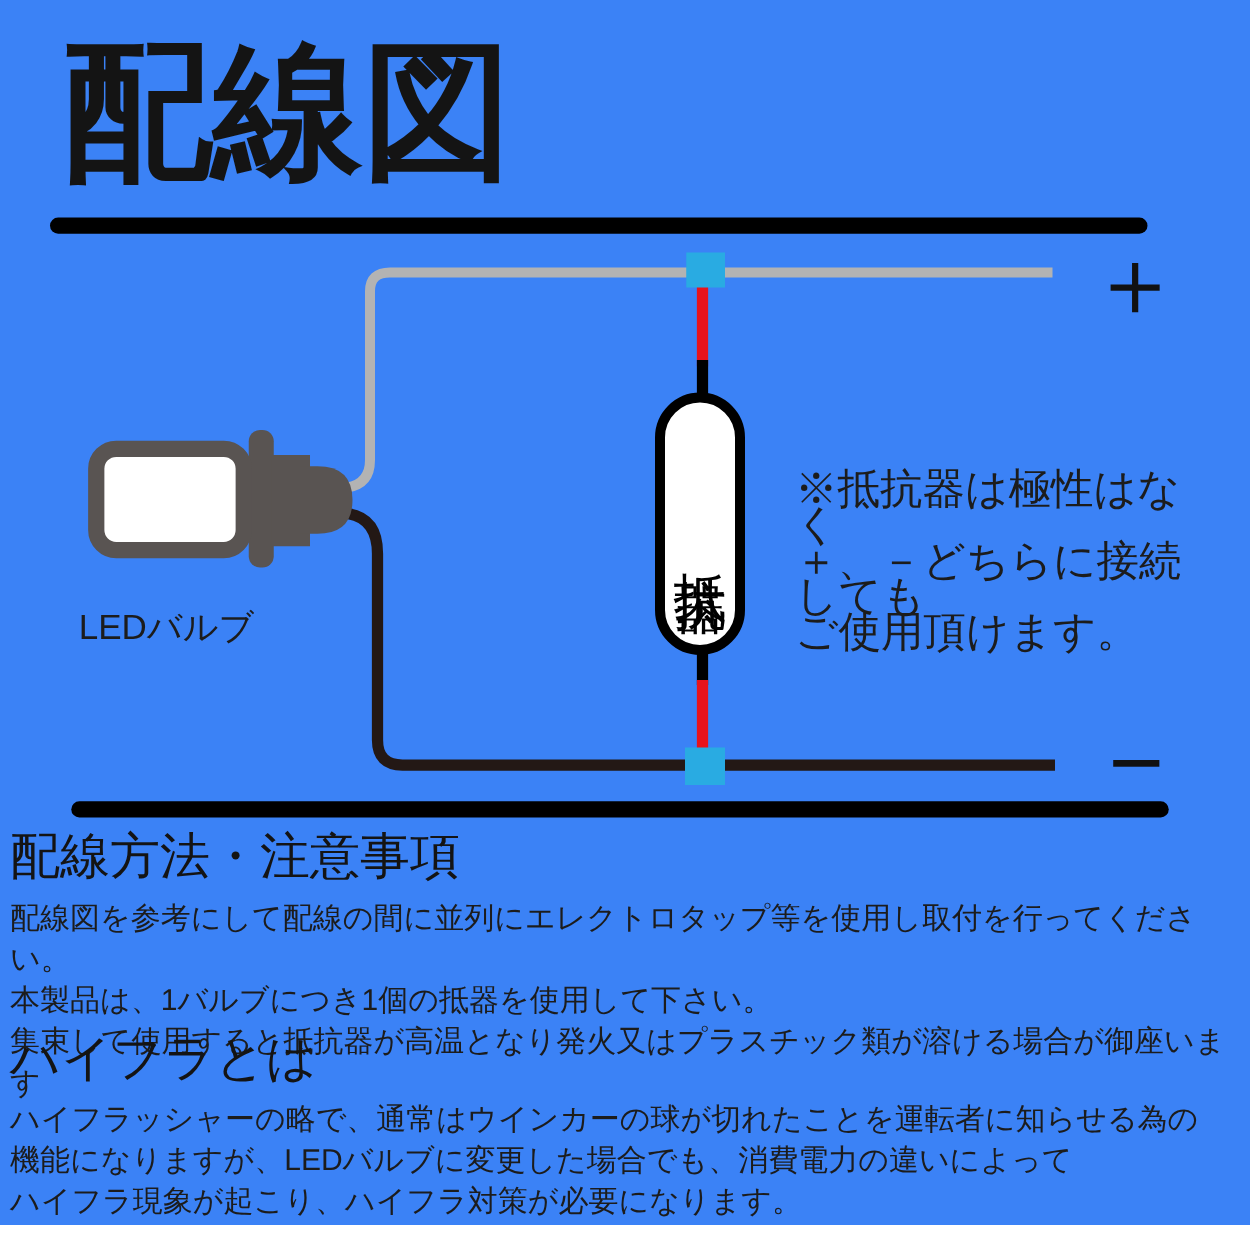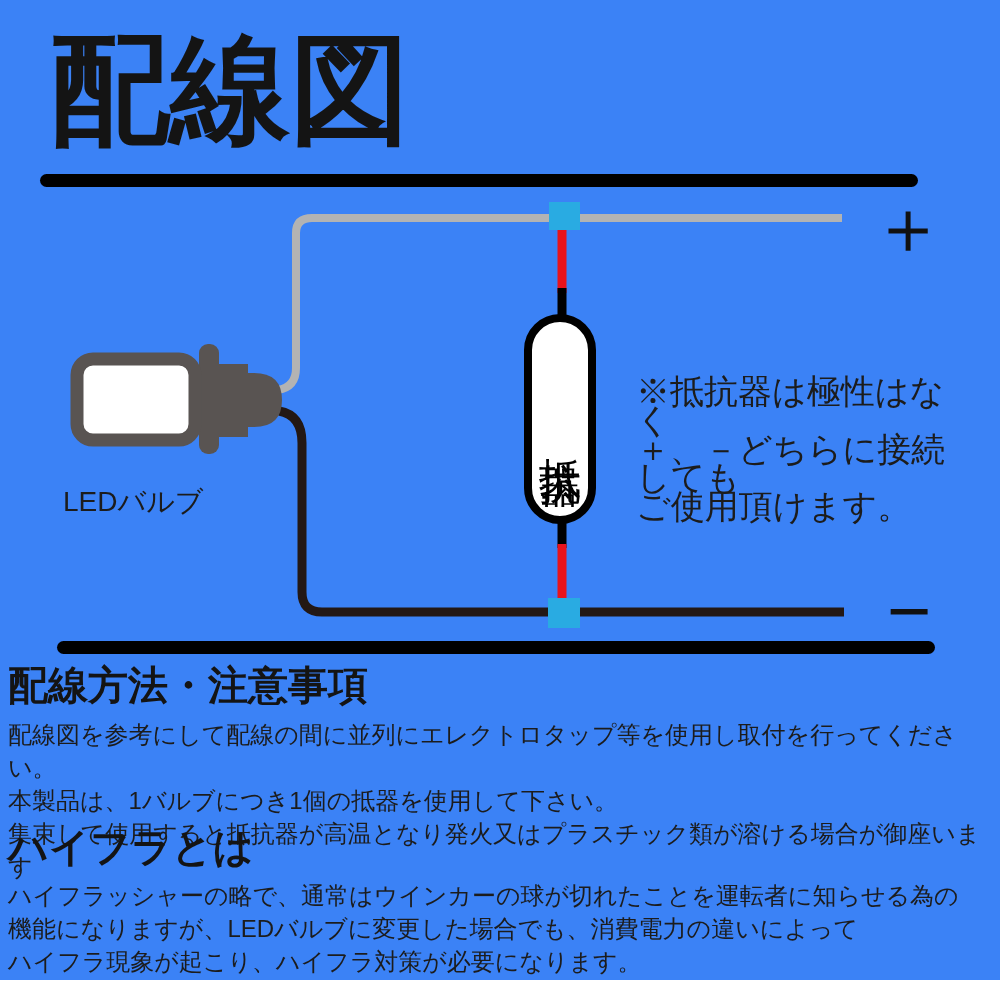--- a/index.html
+++ b/index.html
@@ -30,21 +30,21 @@
     font-size:42px;font-weight:500;letter-spacing:5px;color:#000;
   }
   .note-text{
     left:636px;top:377px;width:340px;
     font-size:34px;line-height:28.8px;color:#1c1c1c;white-space:pre-line;
   }
   .led-bulb-label{
     left:63px;top:480px;font-size:28px;line-height:44px;color:#1c1c1c;white-space:nowrap;
   }
   .section-heading{
-    left:8px;font-size:40px;line-height:46px;font-weight:700;color:#141414;white-space:nowrap;
+    left:8px;font-size:40px;line-height:46px;font-weight:400;color:#141414;white-space:nowrap;
   }
   .heading-1{top:662px;}
   .heading-2{top:824px;}
   .section-body{
     left:8px;width:988px;font-size:24px;line-height:33px;color:#1c1c1c;white-space:pre-line;
   }
   .body-1{top:718px;}
   .body-2{top:879px;}
 </style>
 </head>

